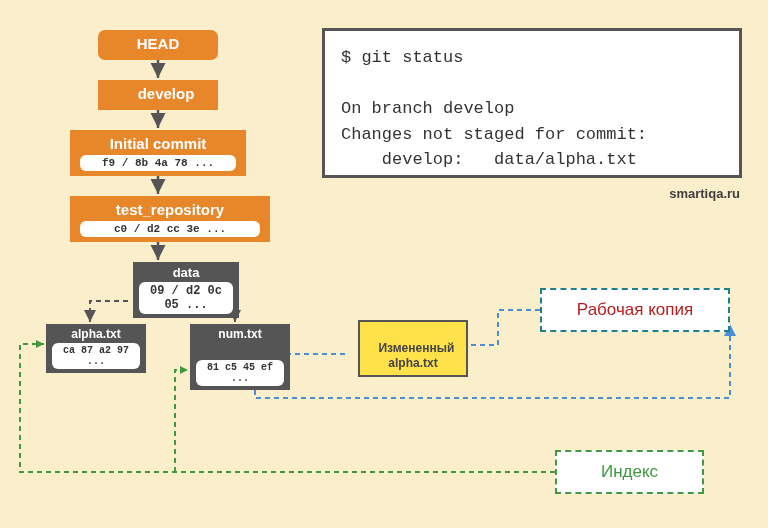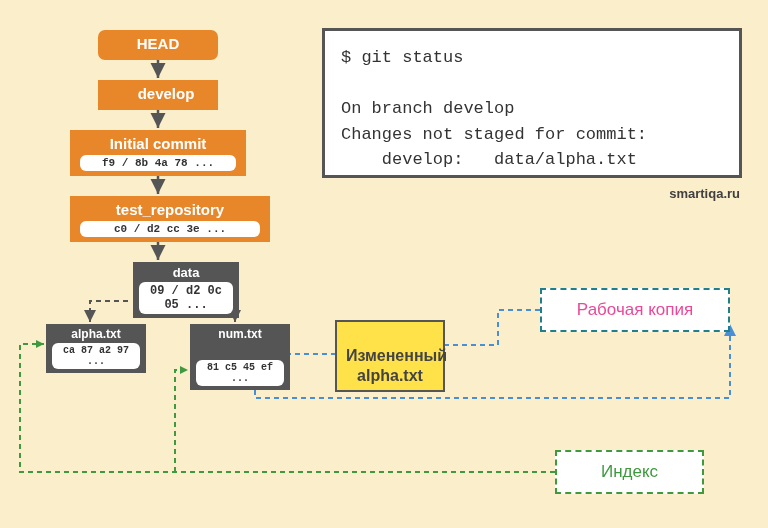--- a/index.html
+++ b/index.html
@@ -117,26 +117,26 @@
   <span class="hash" style="margin:0 6px 4px;font-size:12px">09 / d2 0c 05 ...</span>
 </div>
 <div class="box-gray" style="left:46px;top:324px;width:100px;">
   <div class="title" style="font-size:12px;padding:3px 0 2px">alpha.txt</div>
   <span class="hash" style="margin:0 6px 4px;font-size:10px">ca 87 a2 97 ...</span>
 </div>
 <div class="box-gray" style="left:190px;top:324px;width:100px;">
   <div class="title" style="font-size:12px;padding:3px 0 2px">num.txt</div>
   <span class="hash" style="margin:17px 6px 4px;font-size:10px">81 c5 45 ef ...</span>
 </div>
-<div class="box-yellow" style="left:335px;top:320px;width:110px;font-size:16px;padding:4px 0;line-height:1.25;white-space:pre;">
+<div class="box-yellow" style="left:358px;top:320px;width:110px;font-size:12px;padding:4px 0;line-height:1.25;white-space:pre;">
   <span>Измененный
 alpha.txt</span>
 </div>
 
-<div class="dashed-box" style="left:540px;top:288px;width:190px;height:44px;border-color:#1f7f8b;color:#ec4899;">
+<div class="dashed-box" style="left:540px;top:288px;width:190px;height:44px;border-color:#1f7f8b;color:#b91c1c;">
   <span>Рабочая копия</span>
 </div>
 <div class="dashed-box" style="left:555px;top:450px;width:149px;height:44px;border-color:#3f9a3f;color:#3f9a3f;">
   <span>Индекс</span>
 </div>
 
 <div class="terminal"><span>$ git status</span>
 
 <span>On branch develop</span>
 <span>Changes not staged for commit:</span>

